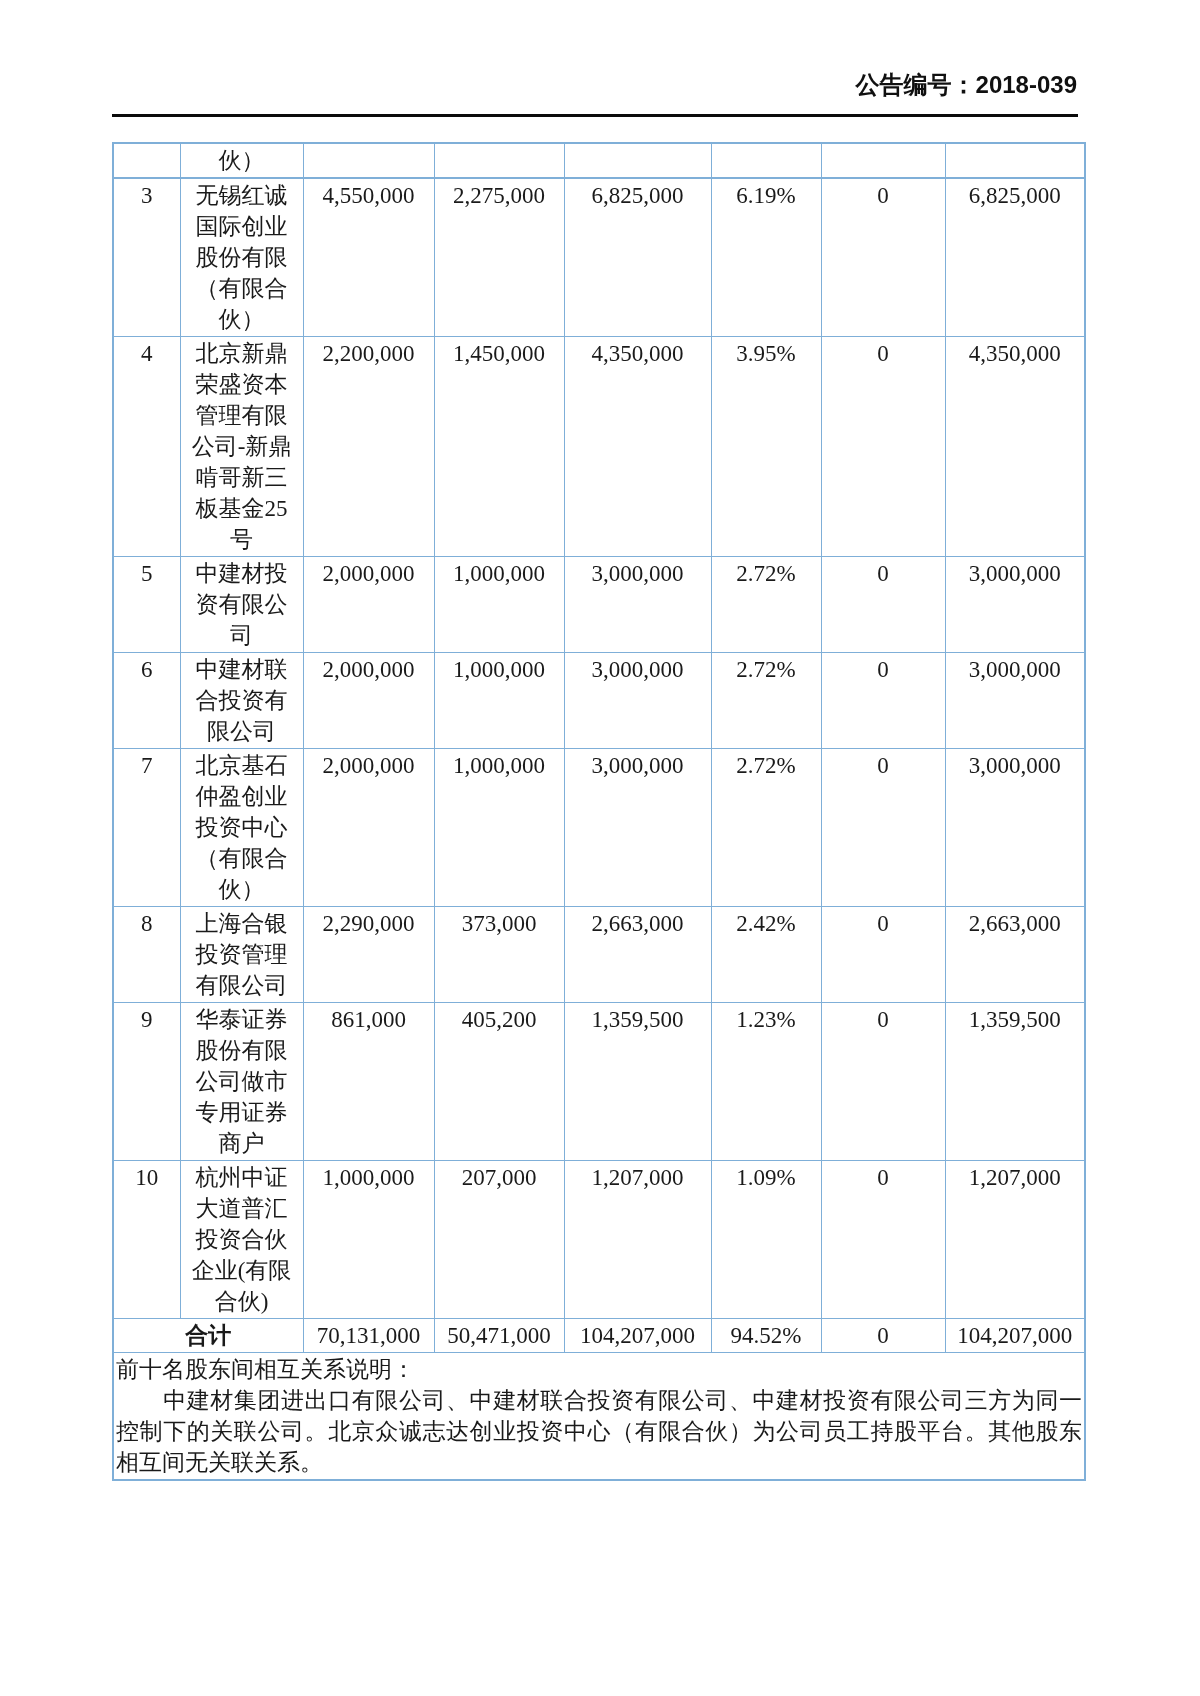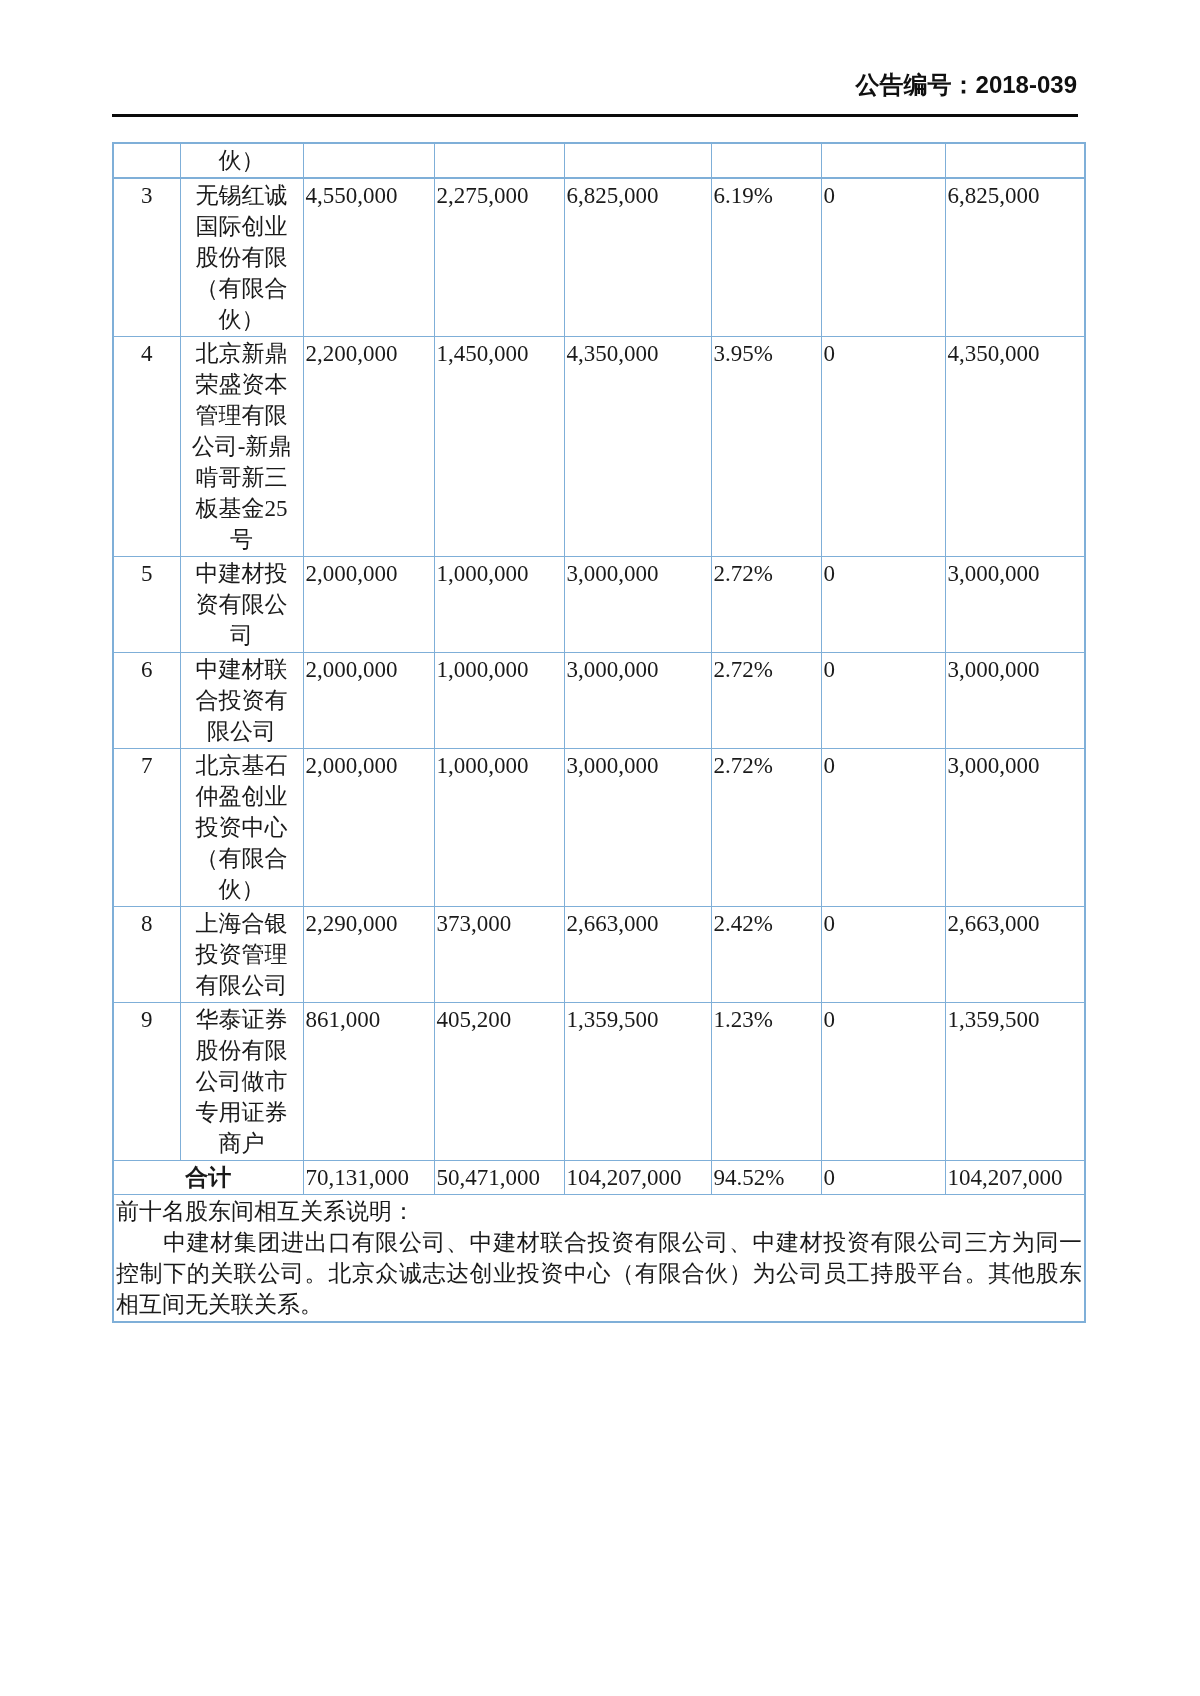--- a/index.html
+++ b/index.html
@@ -44,21 +44,21 @@
     padding: 1px 2px;
     overflow: hidden;
   }
   td.rank { text-align: center; }
   td.name {
     text-align: center;
     white-space: pre-line;
     padding: 1px 6px;
   }
   td.num {
-    text-align: left;
+    text-align: center;
     padding-right: 9px;
   }
   tr.carryover td { height: 30px; border-bottom-width: 2.5px; }
   tr.total-row td { height: 30px; vertical-align: middle; }
   td.total-label { font-weight: 700; text-align: center; }
   td.note-cell { padding: 2px 9px 8px 9px; }
   .note-heading { text-align: left; }
   .note-line { text-align: left; }
   .note-line.just { text-align: justify; text-align-last: justify; }
 </style>
@@ -179,20 +179,34 @@
 股份有限
 公司做市
 专用证券
 商户</td>
     <td class="num">861,000</td>
     <td class="num">405,200</td>
     <td class="num">1,359,500</td>
     <td class="num">1.23%</td>
     <td class="num">0</td>
     <td class="num">1,359,500</td>
+  </tr>
+        <tr>
+    <td class="rank">10</td>
+    <td class="name">杭州中证
+大道普汇
+投资合伙
+企业(有限
+合伙)</td>
+    <td class="num">1,000,000</td>
+    <td class="num">207,000</td>
+    <td class="num">1,207,000</td>
+    <td class="num">1.09%</td>
+    <td class="num">0</td>
+    <td class="num">1,207,000</td>
   </tr>
         <tr class="total-row" id="total-row">
         <td class="total-label" colspan="2">合计</td>
         <td class="num">70,131,000</td>
         <td class="num">50,471,000</td>
         <td class="num">104,207,000</td>
         <td class="num">94.52%</td>
         <td class="num">0</td>
         <td class="num">104,207,000</td>
       </tr>

